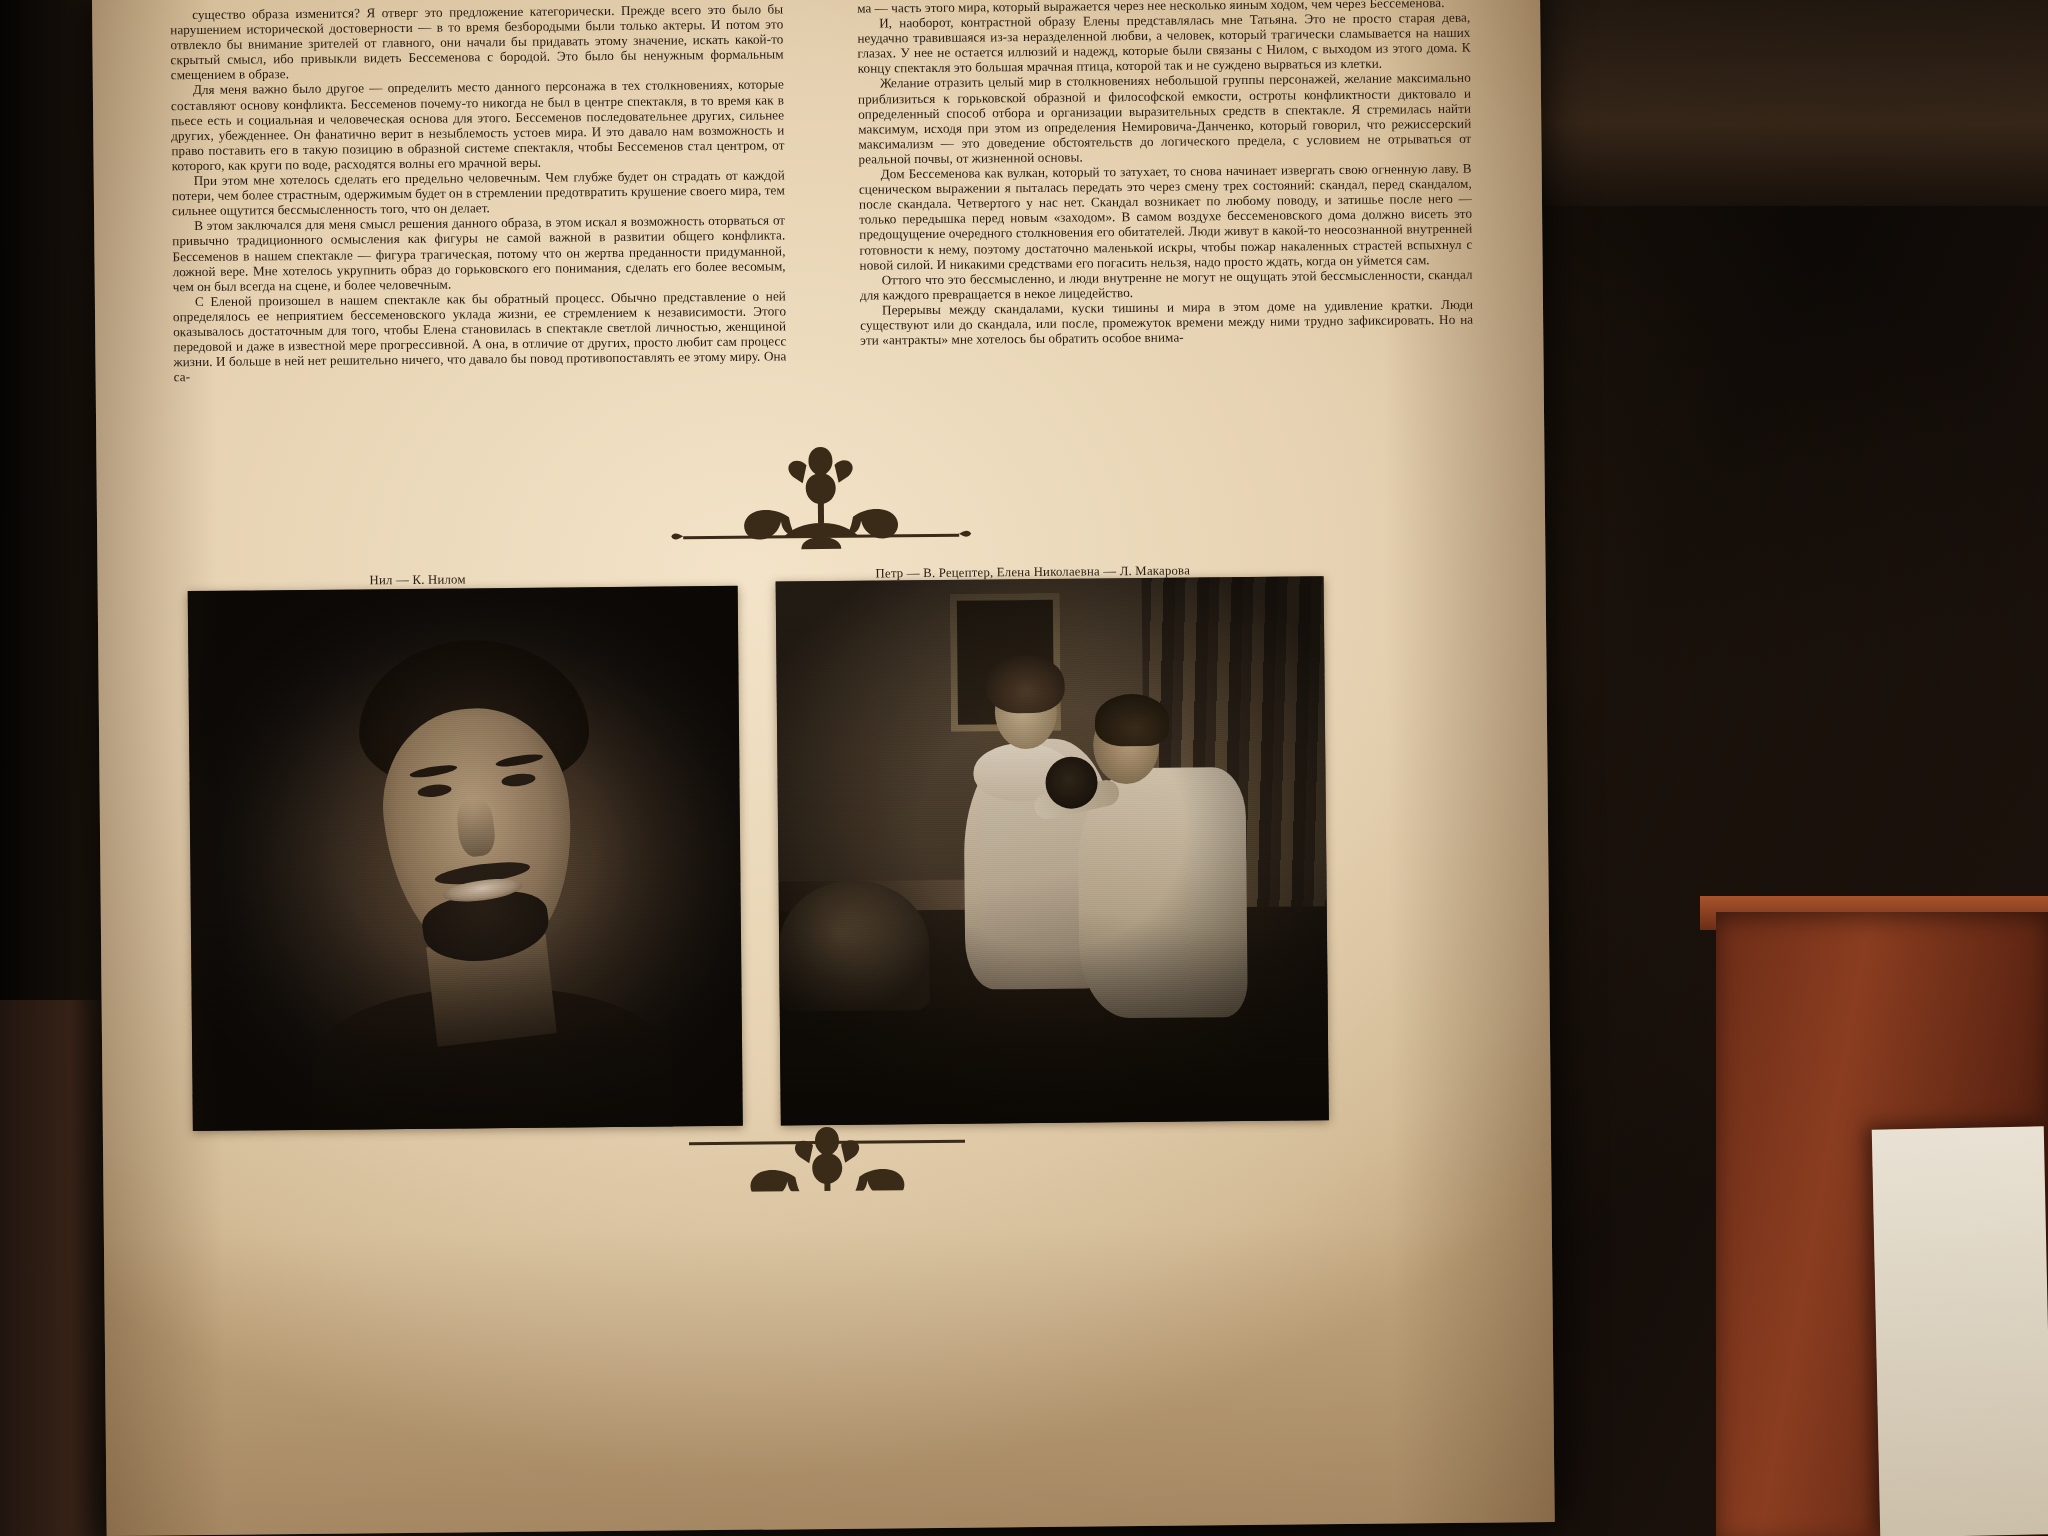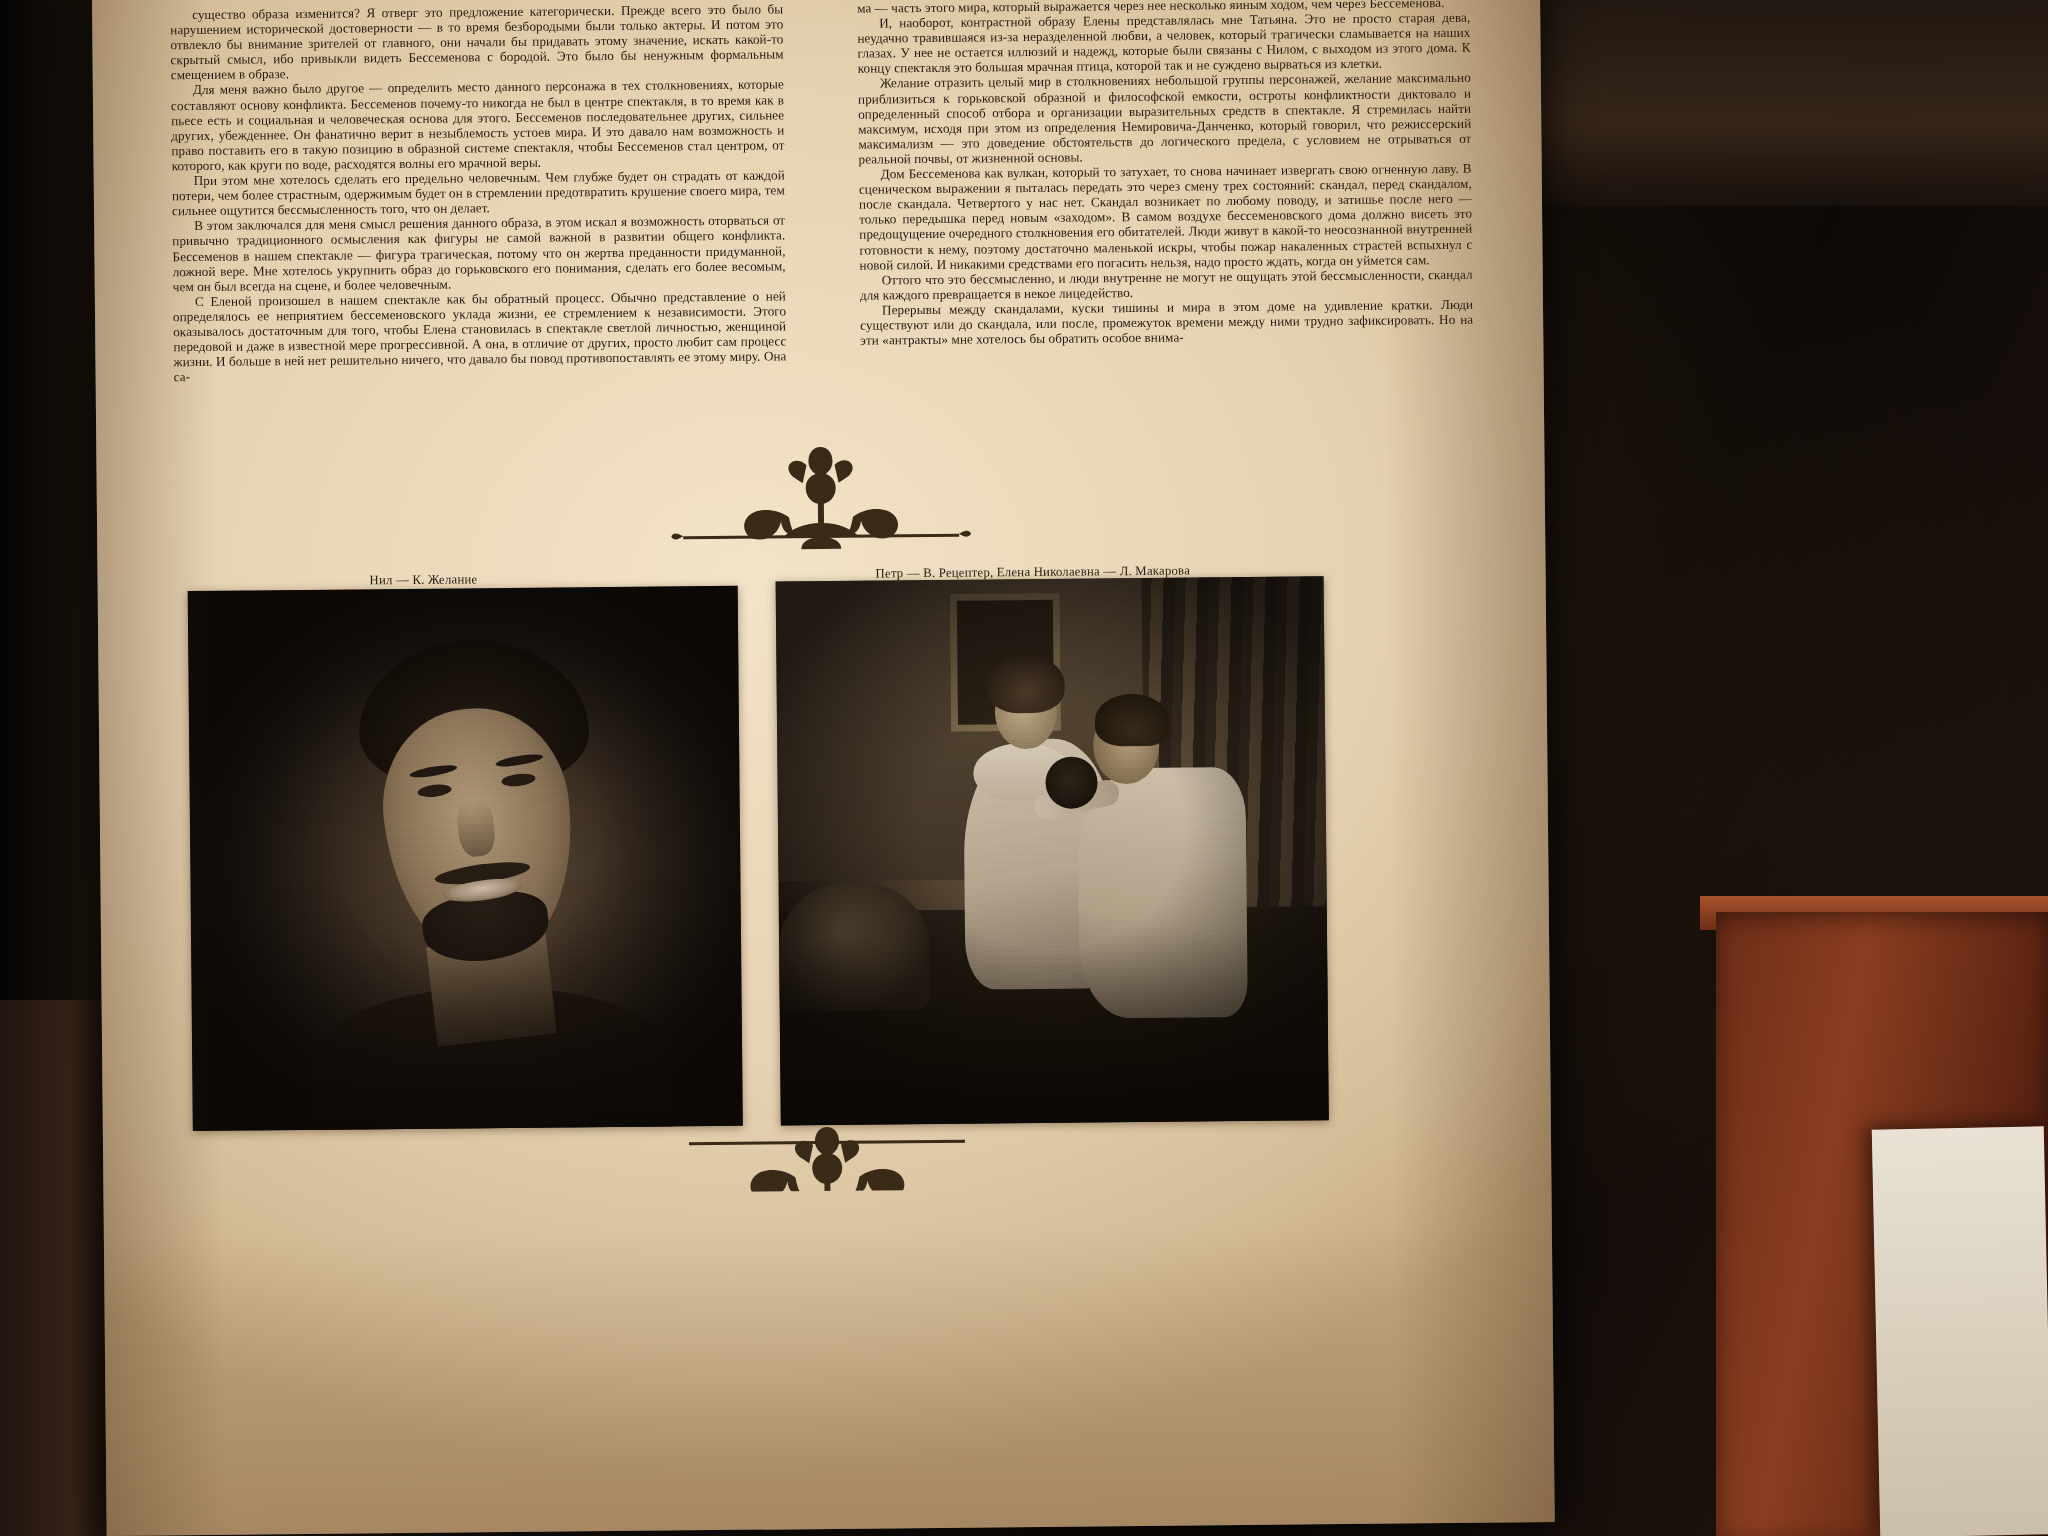--- a/index.html
+++ b/index.html
@@ -347,21 +347,21 @@
         <path d="M118 76c-14-10-34-10-42 0-7 9-1 22 12 22 11 0 20-8 22-18 1 9 6 14 14 14-4-7-5-13-6-18z"></path>
         <path d="M182 76c14-10 34-10 42 0 7 9 1 22-12 22-11 0-20-8-22-18-1 9-6 14-14 14 4-7 5-13 6-18z"></path>
         <rect x="12" y="94" width="276" height="3"></rect>
         <path d="M12 94c-6-4-10-4-12 0 2 4 6 4 12 0z"></path>
         <path d="M288 94c6-4 10-4 12 0-2 4-6 4-12 0z"></path>
         <path d="M150 96c-12 0-20 5-20 12h40c0-7-8-12-20-12z"></path>
       </g>
     </svg>
   </div>
 
-  <div class="caption" id="caption-left">Нил — К. Желание</div>
+  <div class="caption" id="caption-left">Нил — К. Нилом</div>
   <div class="caption" id="caption-right">Петр — В. Рецептер, Елена Николаевна — Л. Макарова</div>
 
   <div class="photo" id="photo-left">
     <div class="lp-coat"></div>
     <div class="lp-neck"></div>
     <div class="lp-hair"></div>
     <div class="lp-face"></div>
     <div class="lp-brow l"></div>
     <div class="lp-brow r"></div>
     <div class="lp-eye l"></div>

